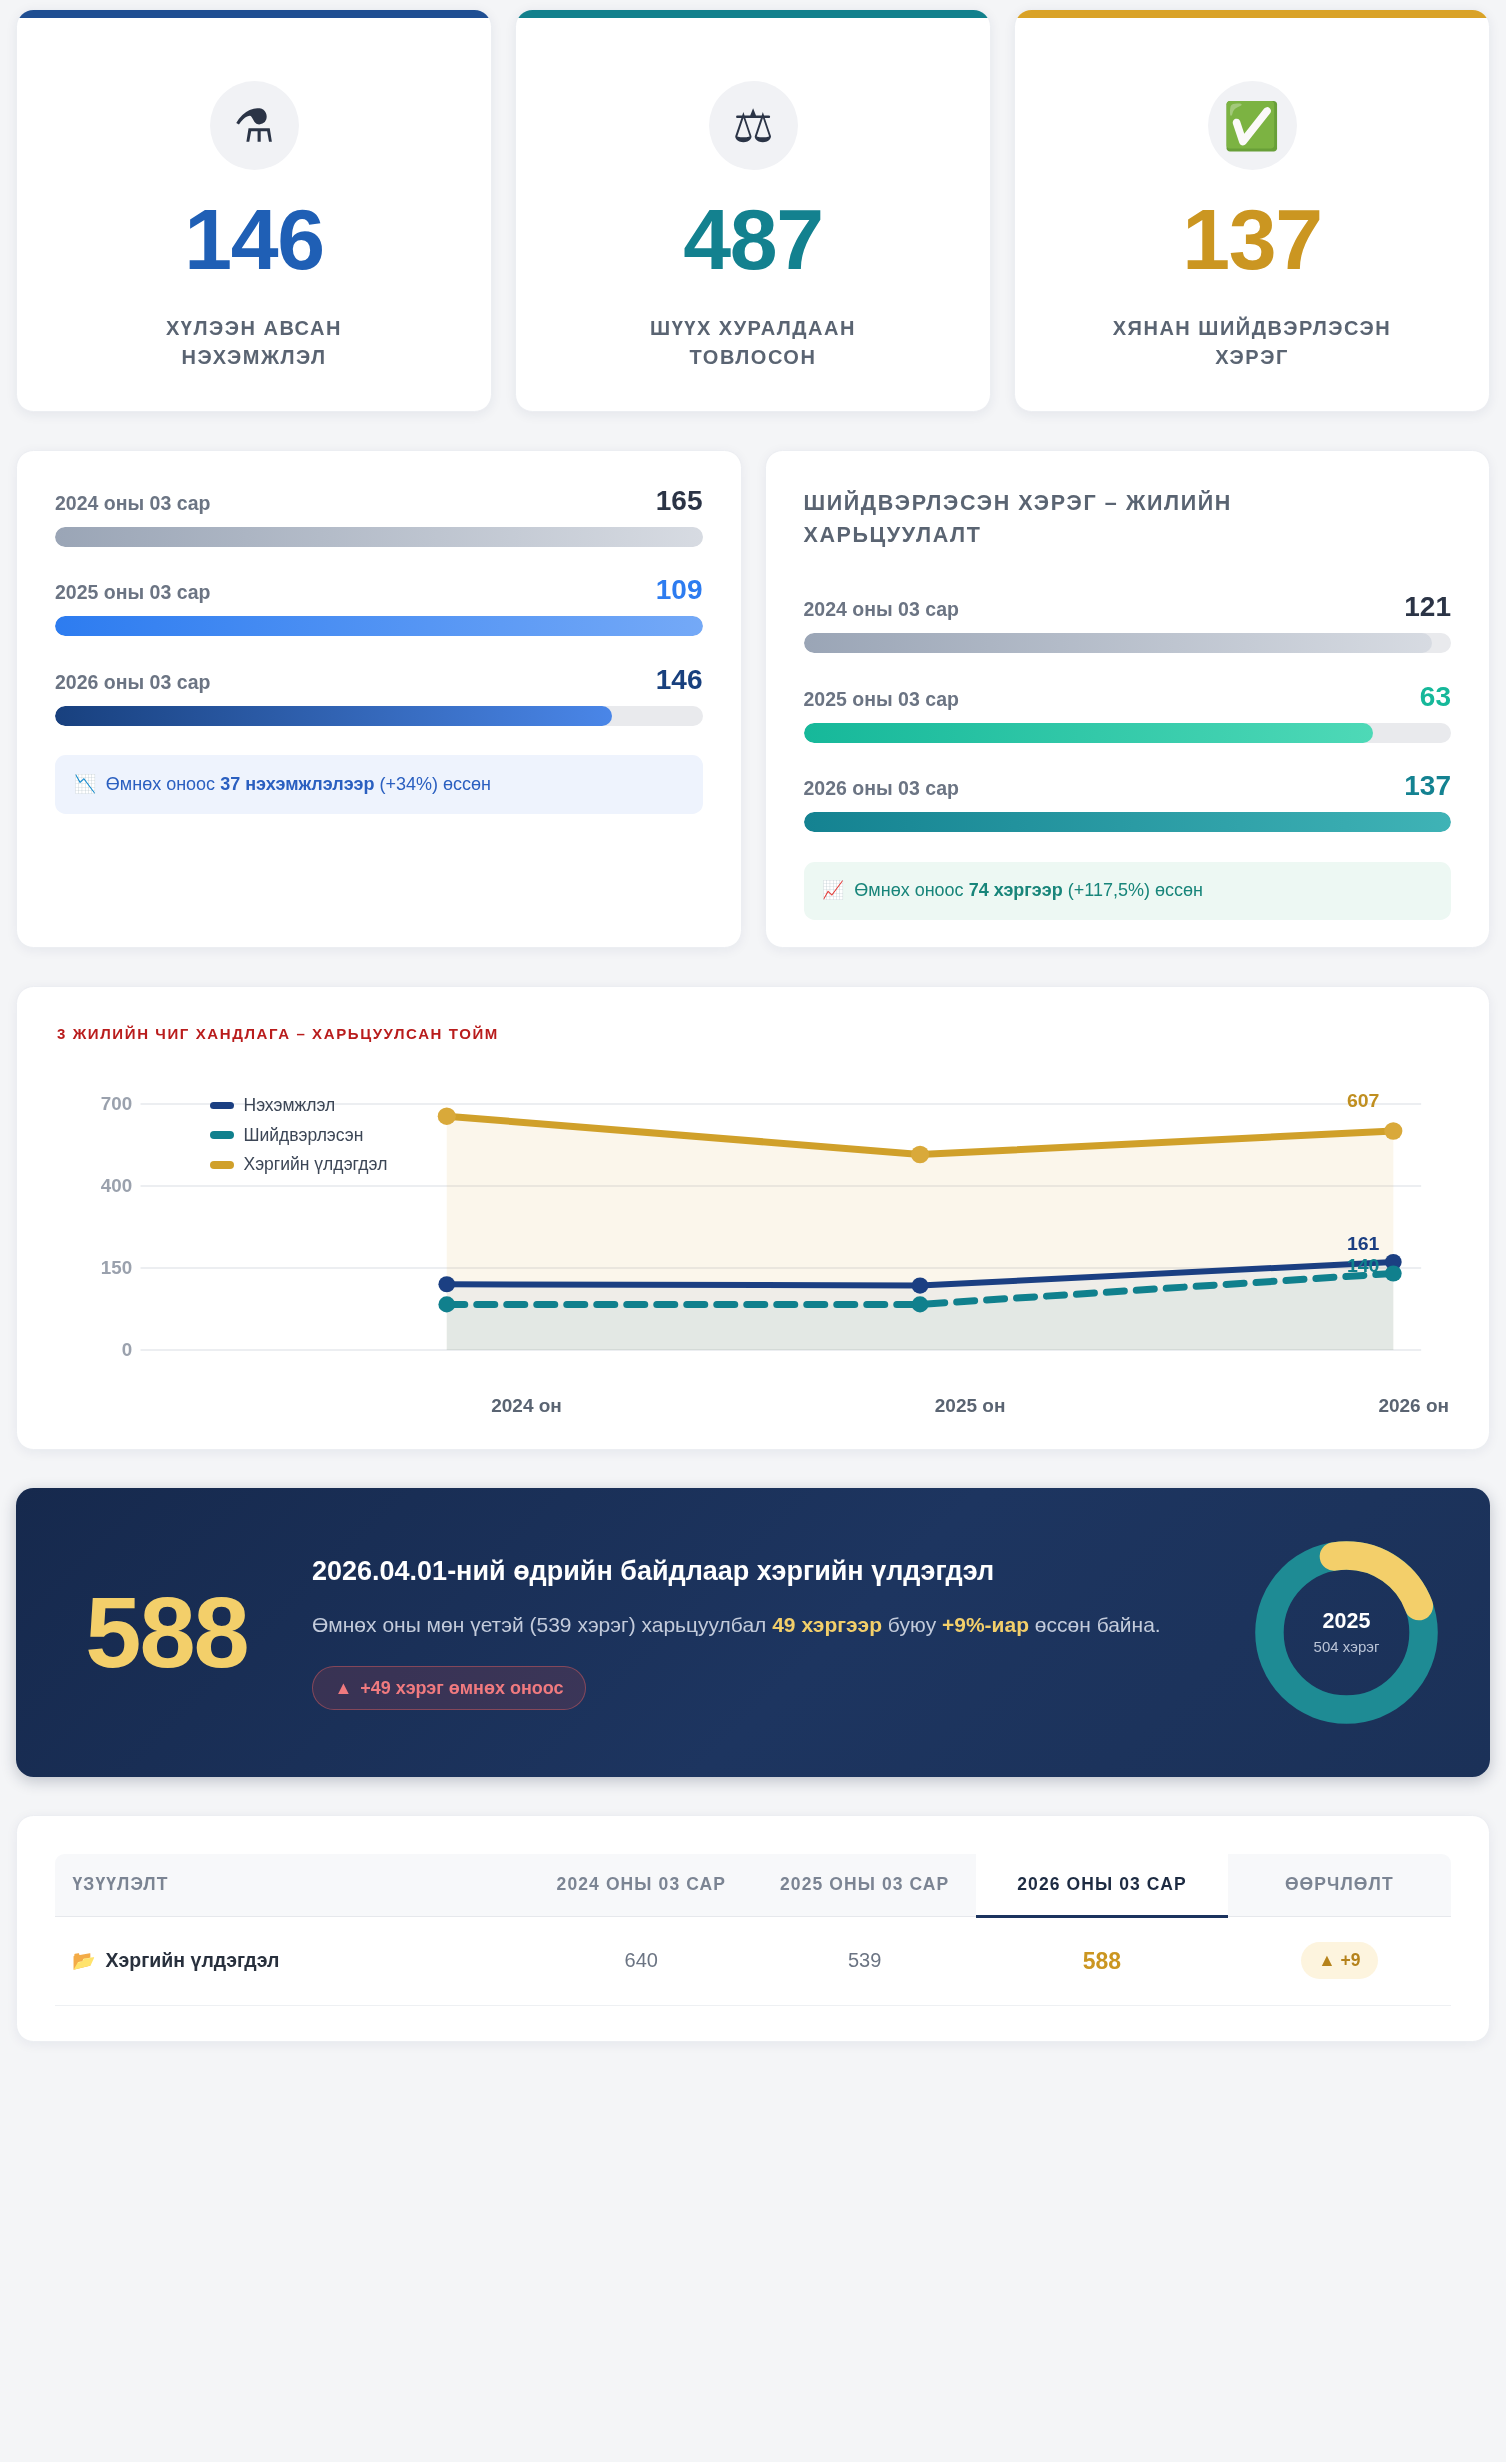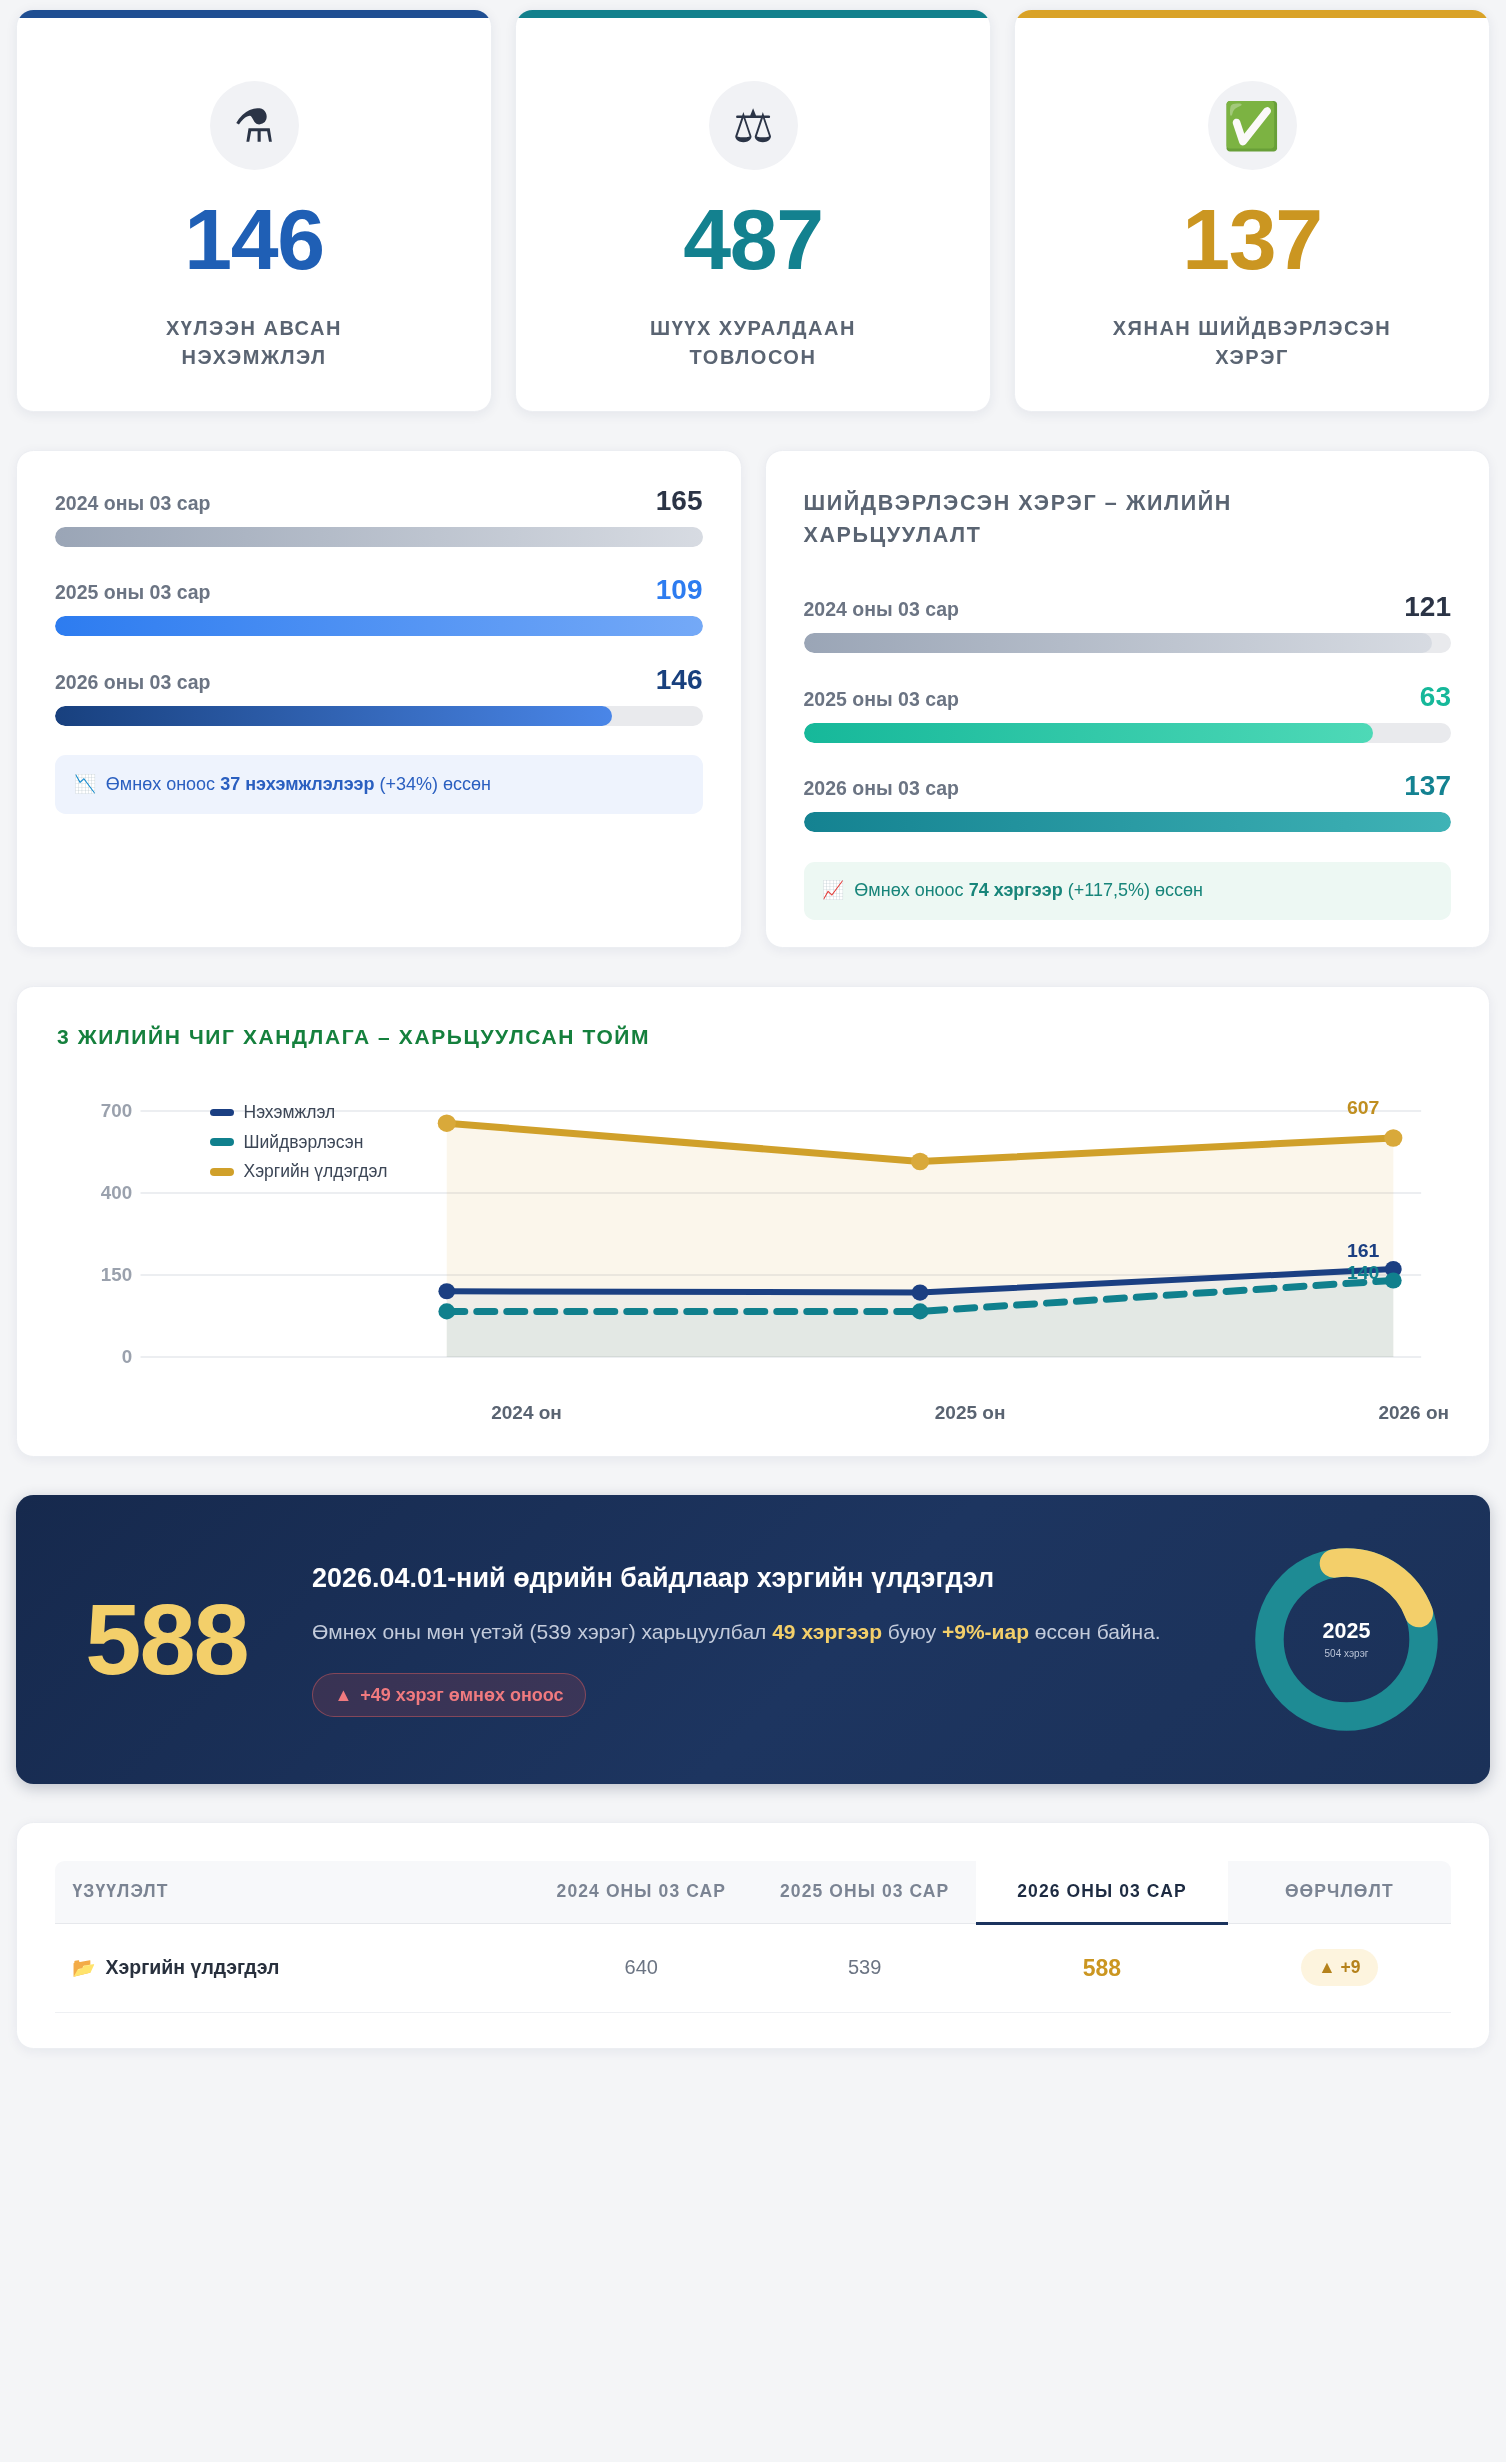--- a/index.html
+++ b/index.html
@@ -74,21 +74,21 @@
   .note b{font-weight:700;}
   .note .nicon{font-size:18px;}
 
   
   .trend-card{
     background:#fff;border-radius:17.5px;border:0.7px solid #eceef2;
     box-shadow:0 2.7px 12px rgba(25,40,80,.06);
     margin-top:38px;padding:38px 40px 32px 40px;
   }
   .trend-title{
-    font-size:21px;font-weight:700;letter-spacing:1.6px;color:#15803d;
+    font-size:15px;font-weight:700;letter-spacing:1.6px;color:#b91c1c;
     text-transform:uppercase;margin-bottom:8px;
   }
   .plot-area{position:relative;height:289px;margin:50px 0 0 0;}
   .plot-svg{display:block;width:100%;height:289px;}
   .x-axis{display:flex;margin-top:13.4px;padding-left:4.4%;}
   .x-tick{flex:1;text-align:right;font-size:19px;font-weight:700;color:#5a6472;}
   .legend{position:absolute;left:11%;top:2.7px;}
   .legend-item{display:flex;align-items:center;gap:9.4px;margin-bottom:8.7px;}
   .legend-swatch{width:24px;height:7.4px;border-radius:4px;}
   .legend-text{font-size:17.5px;color:#3c4656;}
@@ -113,21 +113,21 @@
     background:rgba(214,70,70,.17);border:0.7px solid rgba(226,96,96,.45);
     color:#f07a7f;font-size:18px;font-weight:700;
     padding:10.7px 21.5px;border-radius:671px;
   }
   .donut-wrap{width:201px;height:201px;position:relative;flex:none;}
   .donut-center{
     position:absolute;inset:0;display:flex;flex-direction:column;
     align-items:center;justify-content:center;pointer-events:none;
   }
   .donut-year{font-size:21.5px;font-weight:700;color:#fff;}
-  .donut-sub{font-size:10px;color:#b9c3d6;margin-top:4px;}
+  .donut-sub{font-size:15px;color:#b9c3d6;margin-top:4px;}
 
   
   .table-card{
     background:#fff;border-radius:17.5px;border:0.7px solid #eceef2;
     box-shadow:0 2.7px 12px rgba(25,40,80,.06);
     margin-top:38px;padding:38px 38px 35px 38px;
   }
   .table-title{
     font-size:21.5px;font-weight:700;letter-spacing:1.6px;color:#5a6472;
     text-transform:uppercase;margin-bottom:31px;

